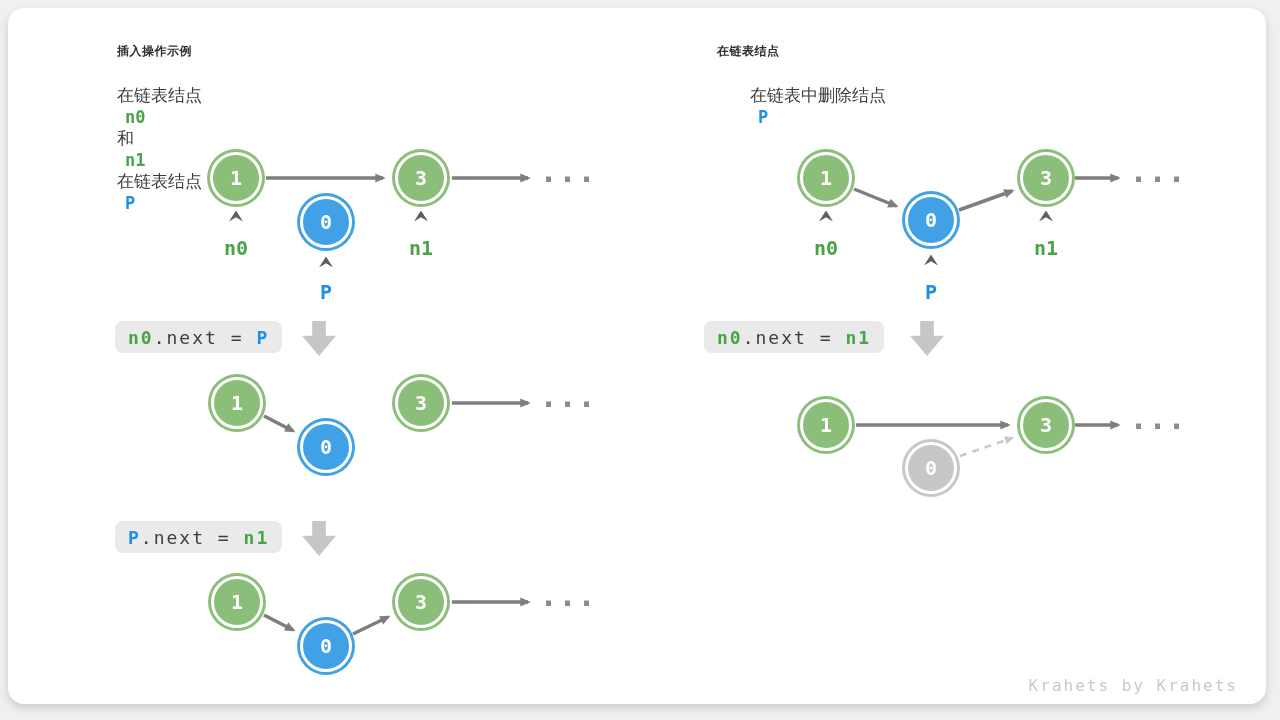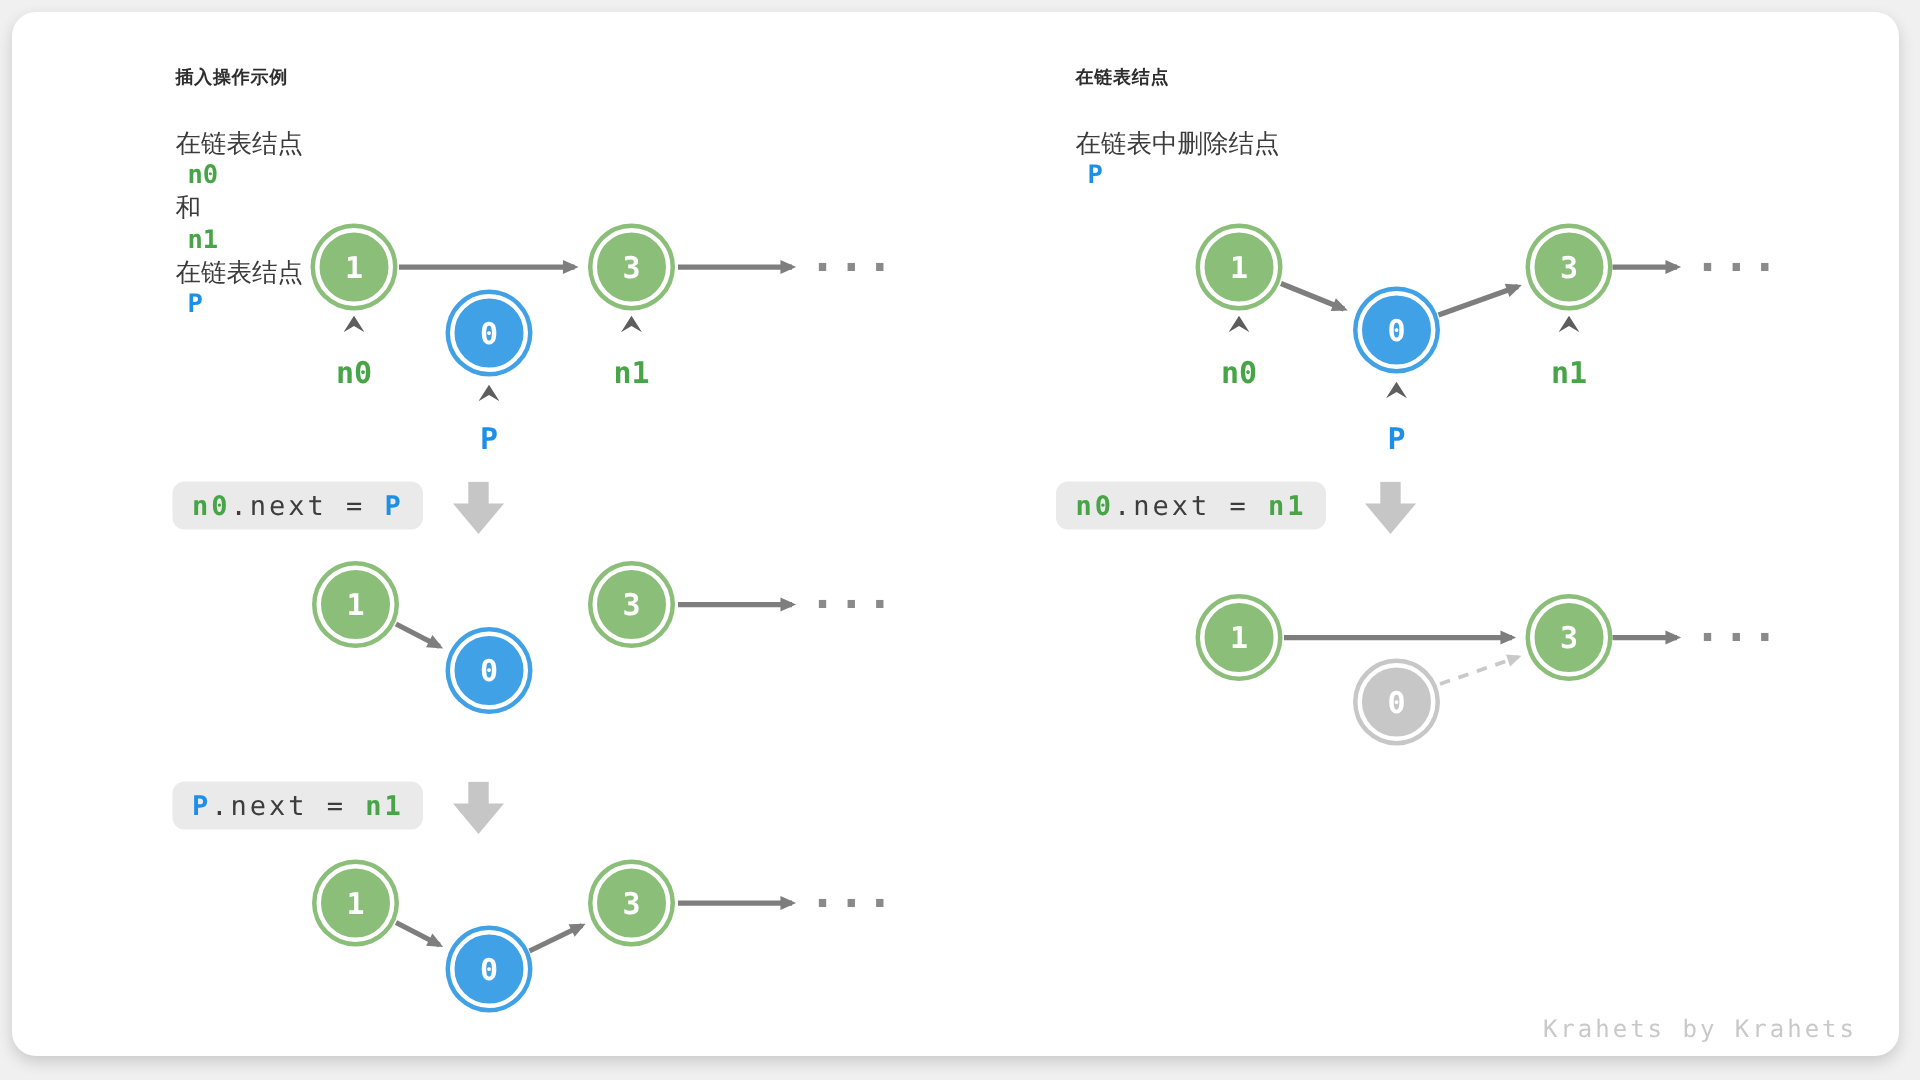--- a/index.html
+++ b/index.html
@@ -153,21 +153,21 @@
   </div>
 <div class="node blue" style="left:326px;top:646px">
     <span>0</span>
   </div>
 <div class="node green" style="left:421px;top:602px">
     <span>3</span>
   </div>
 <div class="dots" style="left:568px;top:603px">...</div>
 
 <div class="title" style="left:717px;top:43px">在链表结点</div>
-<div class="subtitle" style="left:717px;top:84px">
+<div class="subtitle" style="left:750px;top:84px">
   <span>在链表中删除结点</span>
   <span class="tok tok-b">P</span>
 </div>
 
 <div class="node green" style="left:826px;top:178px">
     <span>1</span>
   </div>
 <div class="node blue" style="left:931px;top:220px">
     <span>0</span>
   </div>

